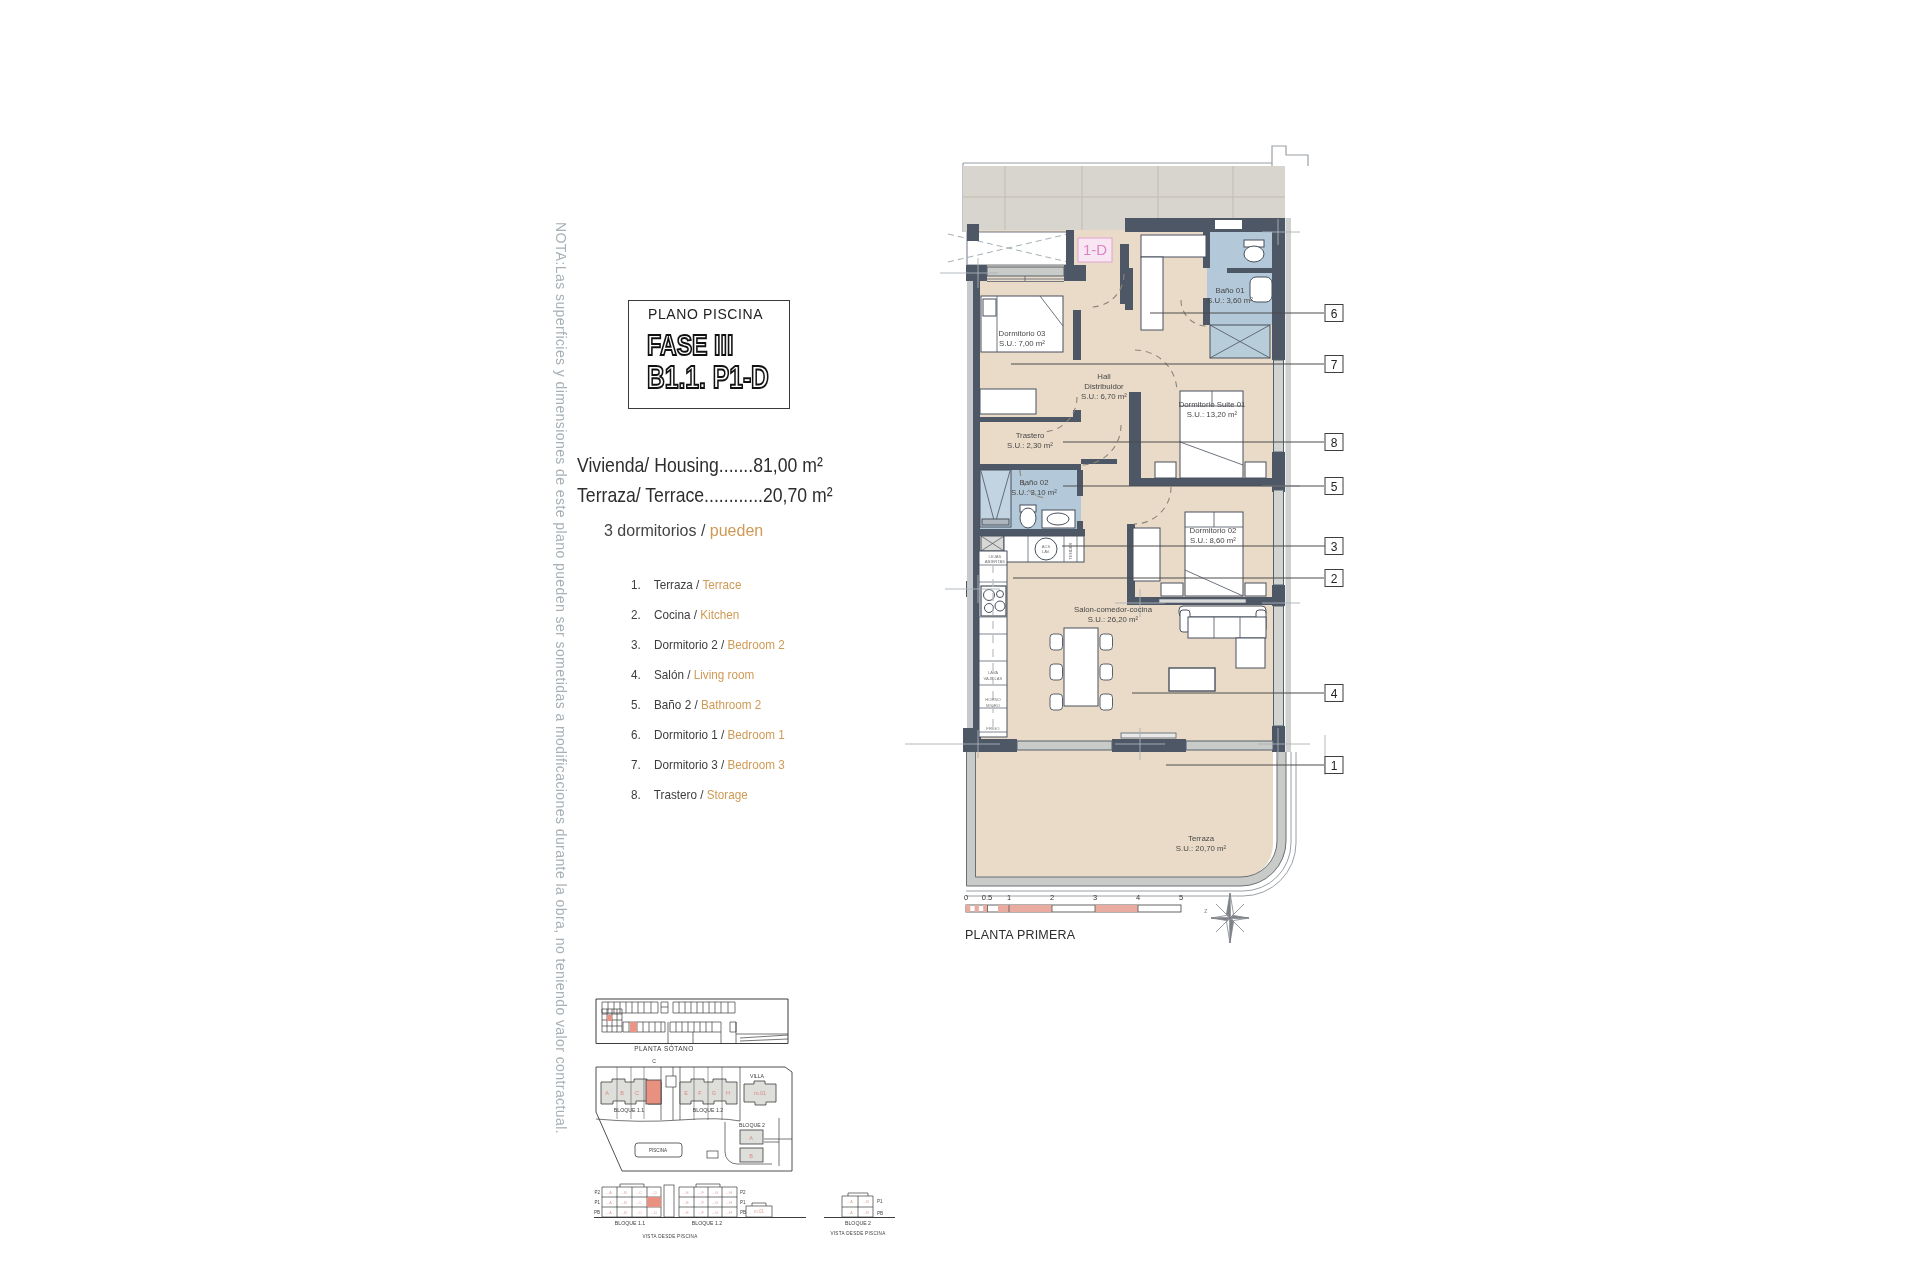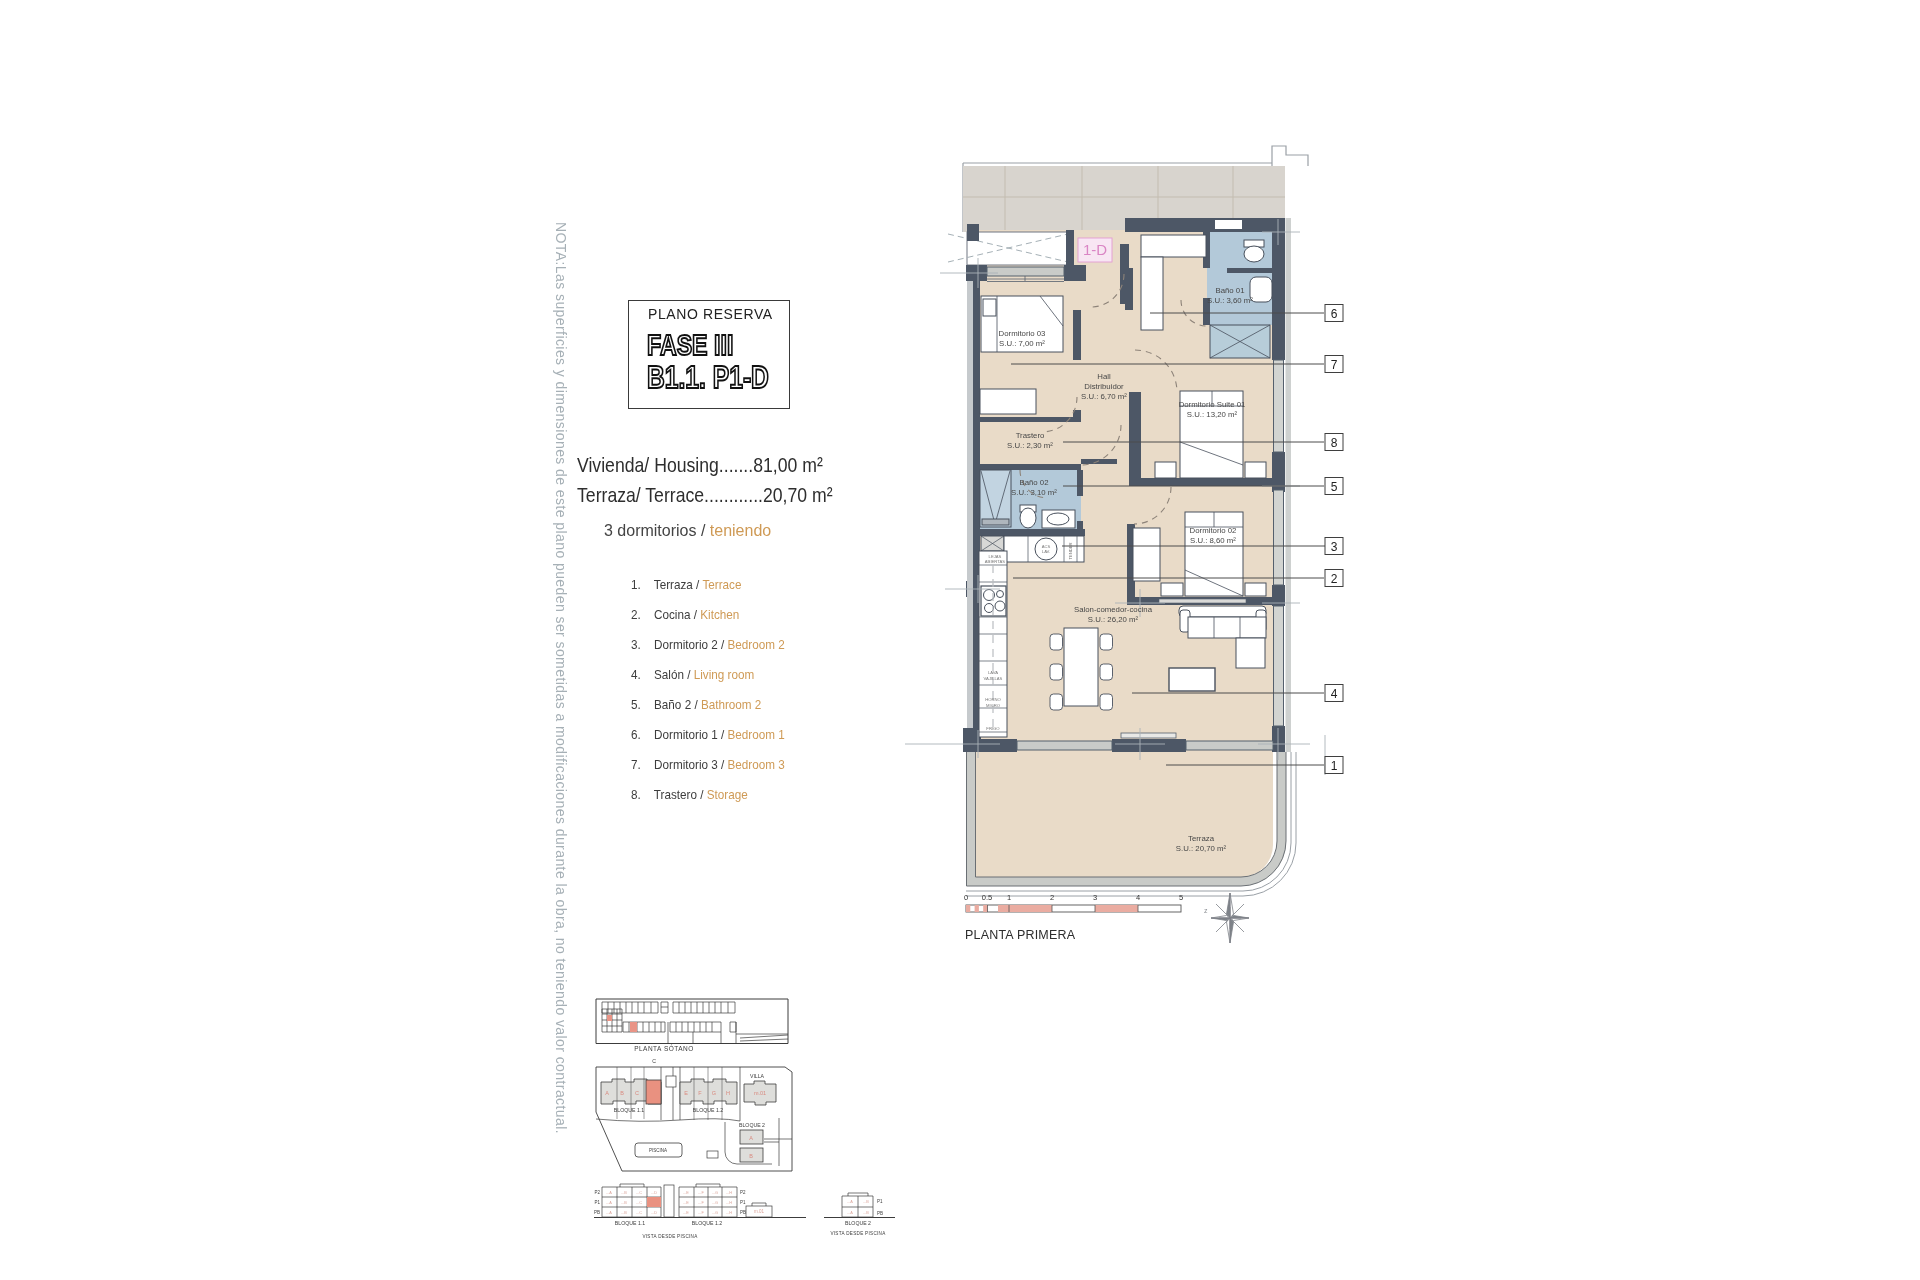--- a/index.html
+++ b/index.html
@@ -23,30 +23,30 @@
   #legend .num{display:inline-block;width:22px;}
 </style>
 </head>
 <body>
 <div id="page">
 
   <div class="abs" id="note">NOTA:Las superficies y dimensiones de este plano pueden ser sometidas a modificaciones durante la obra, no teniendo valor contractual.</div>
 
   <div class="abs" id="titlebox"></div>
 
-  <div class="abs" id="planores">PLANO RESERVA</div>
+  <div class="abs" id="planores">PLANO PISCINA</div>
 
   <div class="abs outl sx" id="fase">FASE III</div>
 
   <div class="abs outl sx" id="b11">B1.1. P1-D</div>
 
   <div class="abs sx" id="areas">Vivienda/ Housing.......81,00 m²
 Terraza/ Terrace............20,70 m²</div>
 
-  <div class="abs sx" id="dorms">3 dormitorios / <span class="or">teniendo</span></div>
+  <div class="abs sx" id="dorms">3 dormitorios / <span class="or">pueden</span></div>
 
   <div class="abs sx" id="legend">
     <div class="row"><span class="num">1.</span> Terraza / <span class="or">Terrace</span></div>
     <div class="row"><span class="num">2.</span> Cocina / <span class="or">Kitchen</span></div>
     <div class="row"><span class="num">3.</span> Dormitorio 2 / <span class="or">Bedroom 2</span></div>
     <div class="row"><span class="num">4.</span> Salón / <span class="or">Living room</span></div>
     <div class="row"><span class="num">5.</span> Baño 2 / <span class="or">Bathroom 2</span></div>
     <div class="row"><span class="num">6.</span> Dormitorio 1 / <span class="or">Bedroom 1</span></div>
     <div class="row"><span class="num">7.</span> Dormitorio 3 / <span class="or">Bedroom 3</span></div>
     <div class="row"><span class="num">8.</span> Trastero / <span class="or">Storage</span></div>

